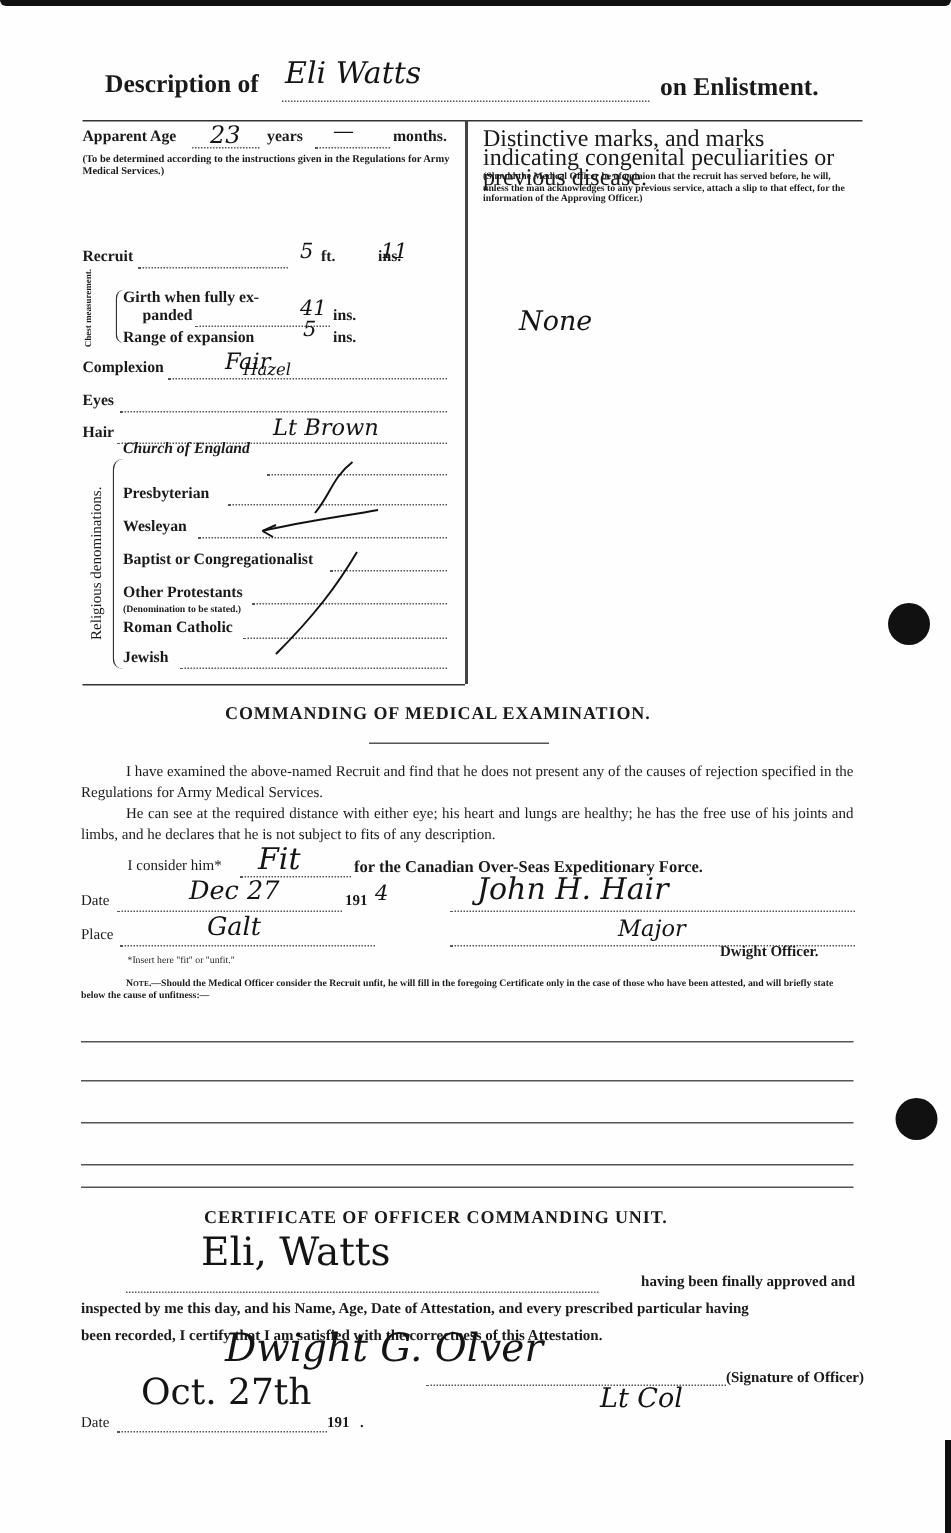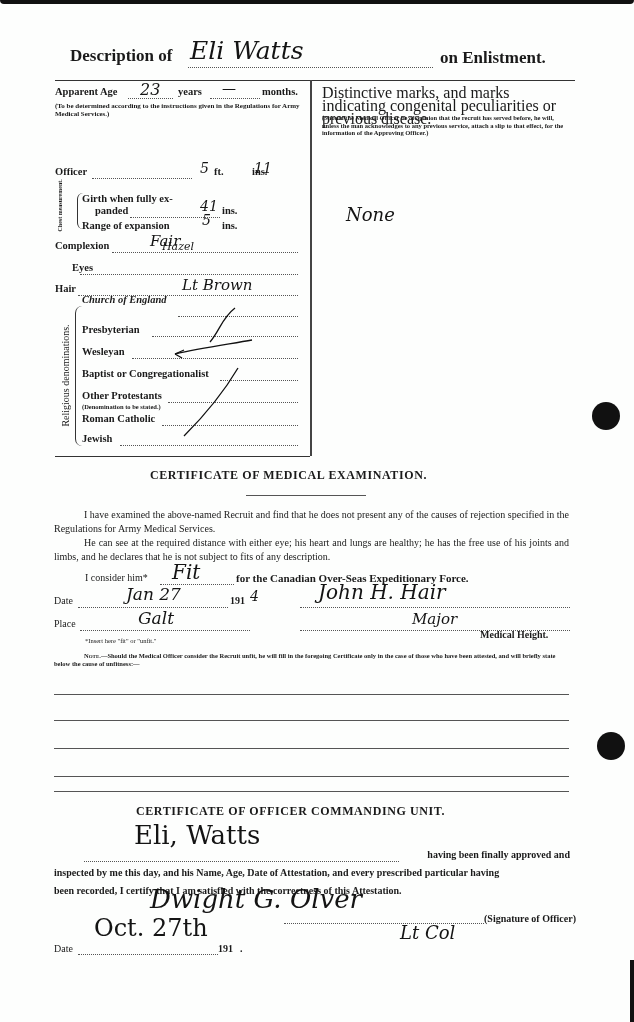--- a/index.html
+++ b/index.html
@@ -25,38 +25,38 @@
 </style>
 </head>
 <body>
 
 <div class="topedge"></div>
 <div class="rightedge"></div>
 <div class="hole" style="left:592px;top:402px;"></div>
 <div class="hole" style="left:597px;top:732px;"></div>
 
 <div class="abs title-main" style="left:70px;top:46px;">Description of</div>
-<div class="abs hand" style="left:190px;top:36px;font-size:25px;">Eli Watts</div>
+<div class="abs hand" style="left:190px;top:36px;font-size:20px;">Eli Watts</div>
 <div class="line-field" style="left:188px;top:66px;width:245px;"></div>
 <div class="abs title-main" style="left:440px;top:48px;">on Enlistment.</div>
 
 <div class="rule" style="left:55px;top:80px;width:520px;"></div>
 <div class="vrule" style="left:310px;top:80px;height:376px;"></div>
 <div class="rule" style="left:55px;top:456px;width:255px;"></div>
 
 <div class="abs lbl" style="left:55px;top:86px;">Apparent Age</div>
 <div class="line-field" style="left:128px;top:97px;width:45px;"></div>
 <div class="abs hand" style="left:140px;top:80px;font-size:16px;">23</div>
 <div class="abs lbl" style="left:178px;top:86px;">years</div>
 <div class="line-field" style="left:210px;top:97px;width:50px;"></div>
 <div class="abs hand" style="left:222px;top:80px;font-size:14px;">—</div>
 <div class="abs lbl" style="left:262px;top:86px;">months.</div>
 <div class="abs small" style="left:55px;top:102px;width:250px;">(To be determined according to the instructions given in the Regulations for Army Medical Services.)</div>
 
-<div class="abs lbl" style="left:55px;top:166px;">Officer</div>
+<div class="abs lbl" style="left:55px;top:166px;">Recruit</div>
 <div class="line-field" style="left:92px;top:177px;width:100px;"></div>
 <div class="abs hand" style="left:200px;top:160px;font-size:14px;">5</div>
 <div class="abs lbl" style="left:214px;top:166px;">ft.</div>
 <div class="abs hand" style="left:234px;top:160px;font-size:14px;margin-left:20px;">11</div>
 <div class="abs lbl" style="left:252px;top:166px;">ins.</div>
 
 <div class="rot small" style="left:40px;top:208px;width:40px;font-size:6px;line-height:7px;">Chest measurement.</div>
 <div class="abs" style="left:77px;top:193px;width:6px;height:36px;border-left:1px solid #333;border-radius:6px 0 0 6px;"></div>
 <div class="abs lbl" style="left:82px;top:193px;">Girth when fully ex-</div>
 <div class="abs lbl" style="left:95px;top:205px;">panded</div>
@@ -64,21 +64,21 @@
 <div class="abs hand" style="left:200px;top:198px;font-size:14px;">41</div>
 <div class="abs lbl" style="left:222px;top:205px;">ins.</div>
 <div class="abs lbl" style="left:82px;top:220px;">Range of expansion</div>
 <div class="abs hand" style="left:202px;top:212px;font-size:14px;">5</div>
 <div class="abs lbl" style="left:222px;top:220px;">ins.</div>
 
 <div class="abs lbl" style="left:55px;top:240px;">Complexion</div>
 <div class="line-field" style="left:112px;top:251px;width:186px;"></div>
 <div class="abs hand" style="left:150px;top:232px;font-size:15px;">Fair</div>
 
-<div class="abs lbl" style="left:72px;top:262px;text-align:center;">Eyes</div>
+<div class="abs lbl" style="left:55px;top:262px;text-align:center;">Eyes</div>
 <div class="line-field" style="left:80px;top:273px;width:218px;"></div>
 <div class="abs hand" style="left:162px;top:240px;font-size:11px;">Hazel</div>
 
 <div class="abs lbl" style="left:55px;top:283px;">Hair</div>
 <div class="line-field" style="left:78px;top:294px;width:220px;"></div>
 <div class="abs hand" style="left:182px;top:276px;font-size:15px;">Lt Brown</div>
 
 <div class="rot lbl" style="left:10px;top:370px;width:110px;font-size:10px;line-height:11px;font-weight:normal;">Religious denominations.</div>
 <div class="abs" style="left:75px;top:306px;width:6px;height:140px;border-left:1.5px solid #333;border-radius:8px 0 0 8px;"></div>
 
@@ -102,45 +102,45 @@
   <path d="M95 8 C82 18 80 30 70 42" stroke="#111" stroke-width="1.3" fill="none"></path>
   <path d="M112 40 C90 44 60 48 35 54" stroke="#111" stroke-width="1.3" fill="none"></path>
   <path d="M35 54 L44 50 M35 54 L42 58" stroke="#111" stroke-width="1.3" fill="none"></path>
   <path d="M98 68 C85 90 70 110 44 136" stroke="#111" stroke-width="1.3" fill="none"></path>
 </svg>
 
 <div class="abs lbl" style="left:322px;top:86px;width:250px;font-weight:normal;font-size:16px;line-height:13px;">Distinctive marks, and marks indicating congenital peculiarities or previous disease.</div>
 <div class="abs small" style="left:322px;top:114px;width:250px;font-size:6.5px;line-height:7.5px;">(Should the Medical Officer be of opinion that the recruit has served before, he will, unless the man acknowledges to any previous service, attach a slip to that effect, for the information of the Approving Officer.)</div>
 <div class="abs hand" style="left:346px;top:204px;font-size:18px;">None</div>
 
-<div class="abs cert" style="left:150px;top:468px;">CERTIFICATE OF MEDICAL EXAMINATION.</div>
+<div class="abs cert" style="left:150px;top:468px;">COMMANDING OF MEDICAL EXAMINATION.</div>
 <div class="rule" style="left:246px;top:495px;width:120px;background:#555;"></div>
 <div class="abs body" style="left:54px;top:508px;width:515px;text-indent:30px;text-align:justify;">I have examined the above-named Recruit and find that he does not present any of the causes of rejection specified in the Regulations for Army Medical Services.</div>
 <div class="abs body" style="left:54px;top:536px;width:515px;text-indent:30px;text-align:justify;">He can see at the required distance with either eye; his heart and lungs are healthy; he has the free use of his joints and limbs, and he declares that he is not subject to fits of any description.</div>
 
 <div class="abs body" style="left:85px;top:571px;">I consider him*</div>
 <div class="line-field" style="left:160px;top:583px;width:74px;"></div>
 <div class="abs hand" style="left:172px;top:560px;font-size:20px;">Fit</div>
 <div class="abs body" style="left:236px;top:571px;font-weight:bold;font-size:11px;">for the Canadian Over-Seas Expeditionary Force.</div>
 
 <div class="abs body" style="left:54px;top:594px;">Date</div>
 <div class="line-field" style="left:78px;top:606px;width:150px;"></div>
-<div class="abs hand" style="left:126px;top:584px;font-size:17px;">Jan 27</div>
+<div class="abs hand" style="left:126px;top:584px;font-size:17px;">Dec 27</div>
 <div class="abs body" style="left:230px;top:594px;font-weight:bold;">191</div>
 <div class="abs hand" style="left:250px;top:588px;font-size:14px;">4</div>
 
 <div class="abs body" style="left:54px;top:617px;">Place</div>
 <div class="line-field" style="left:80px;top:629px;width:170px;"></div>
 <div class="abs hand" style="left:138px;top:608px;font-size:17px;">Galt</div>
 
 <div class="line-field" style="left:300px;top:606px;width:270px;"></div>
 <div class="line-field" style="left:300px;top:629px;width:270px;"></div>
 <div class="abs hand" style="left:318px;top:580px;font-size:20px;">John H. Hair</div>
 <div class="abs hand" style="left:412px;top:610px;font-size:15px;">Major</div>
-<div class="abs body" style="left:480px;top:628px;font-weight:bold;font-size:10px;">Medical Height.</div>
+<div class="abs body" style="left:480px;top:628px;font-weight:bold;font-size:10px;">Dwight Officer.</div>
 
 <div class="abs small" style="left:85px;top:637px;font-weight:normal;font-size:6.5px;">*Insert here "fit" or "unfit."</div>
 <div class="abs small" style="left:54px;top:652px;width:515px;font-size:6.5px;line-height:8px;text-indent:30px;">
   <span style="font-variant:small-caps;">Note.</span><span>—Should the Medical Officer consider the Recruit unfit, he will fill in the foregoing Certificate only in the case of those who have been attested, and will briefly state below the cause of unfitness:—</span>
 </div>
 
 <div class="rule" style="left:54px;top:694px;width:515px;background:#555;"></div>
 <div class="rule" style="left:54px;top:720px;width:515px;background:#555;"></div>
 <div class="rule" style="left:54px;top:748px;width:515px;background:#555;"></div>
 <div class="rule" style="left:54px;top:776px;width:515px;background:#555;"></div>

